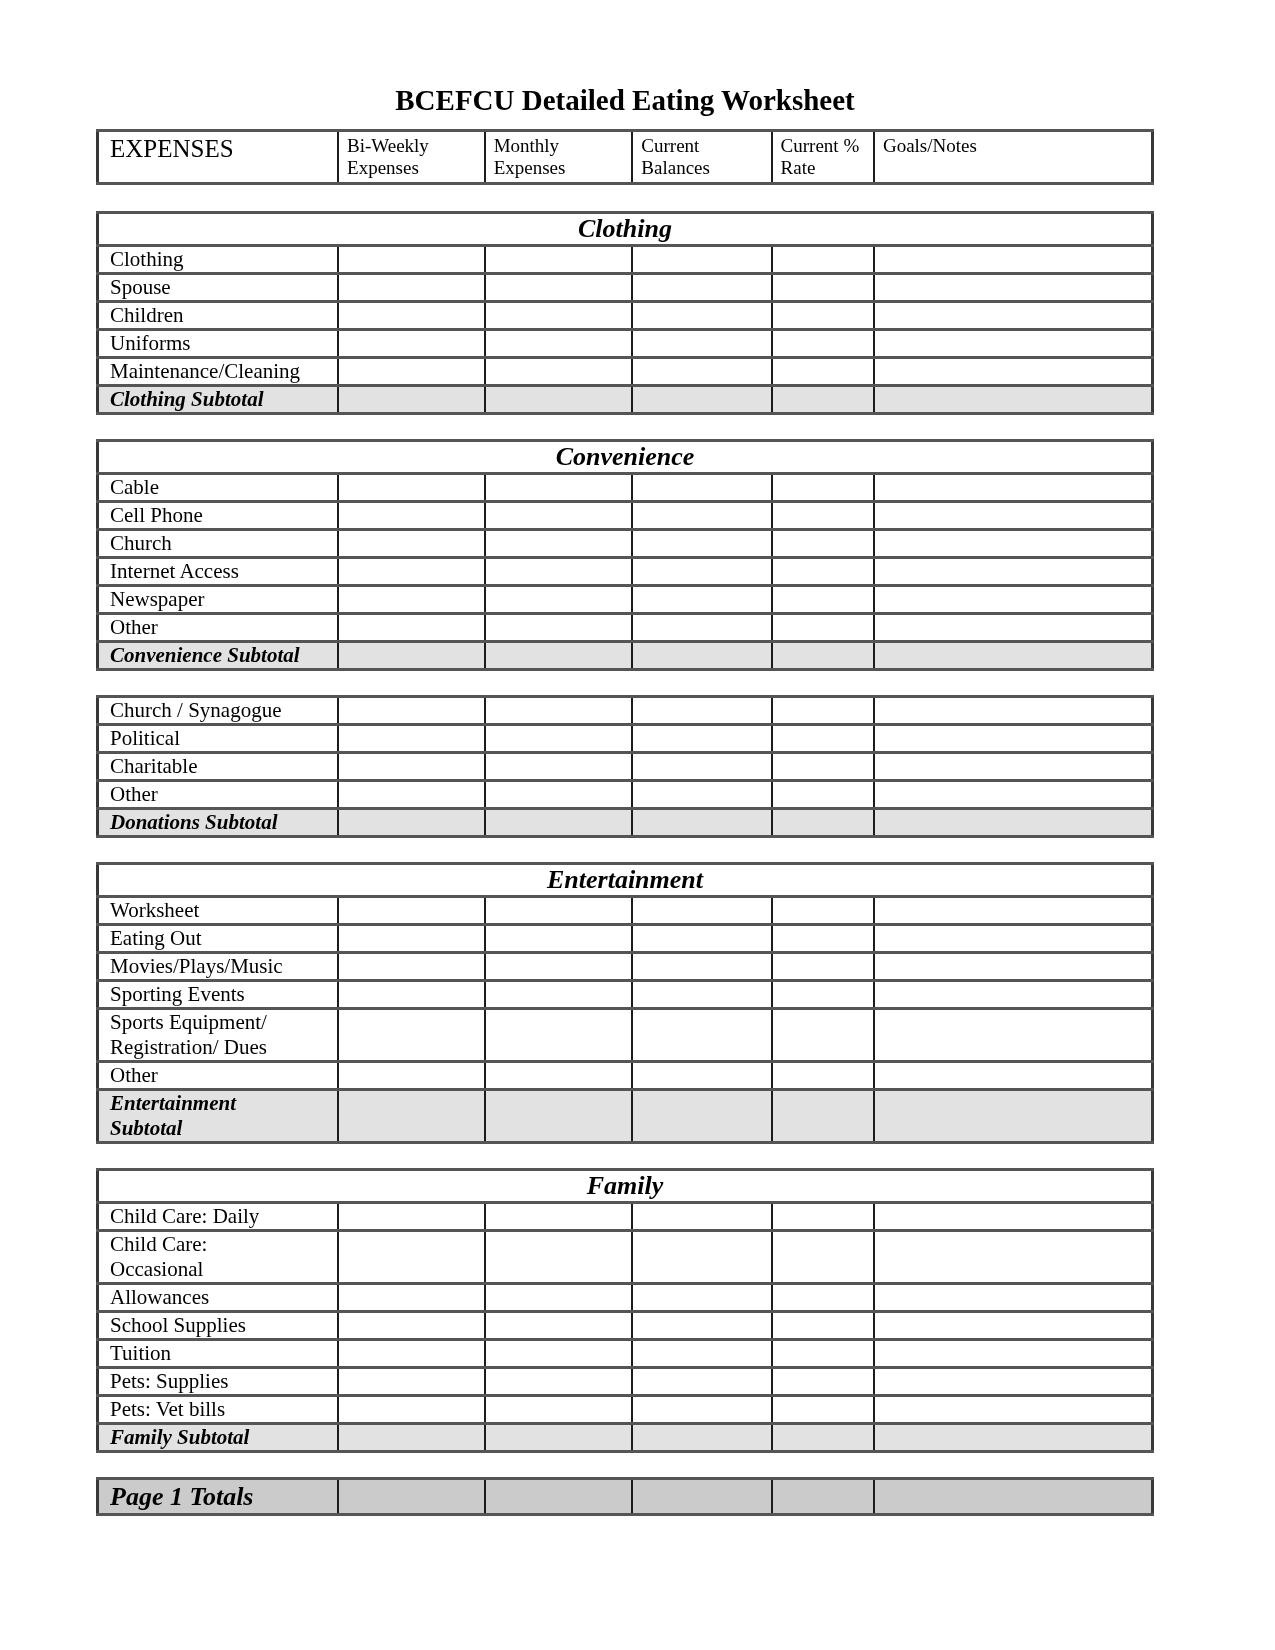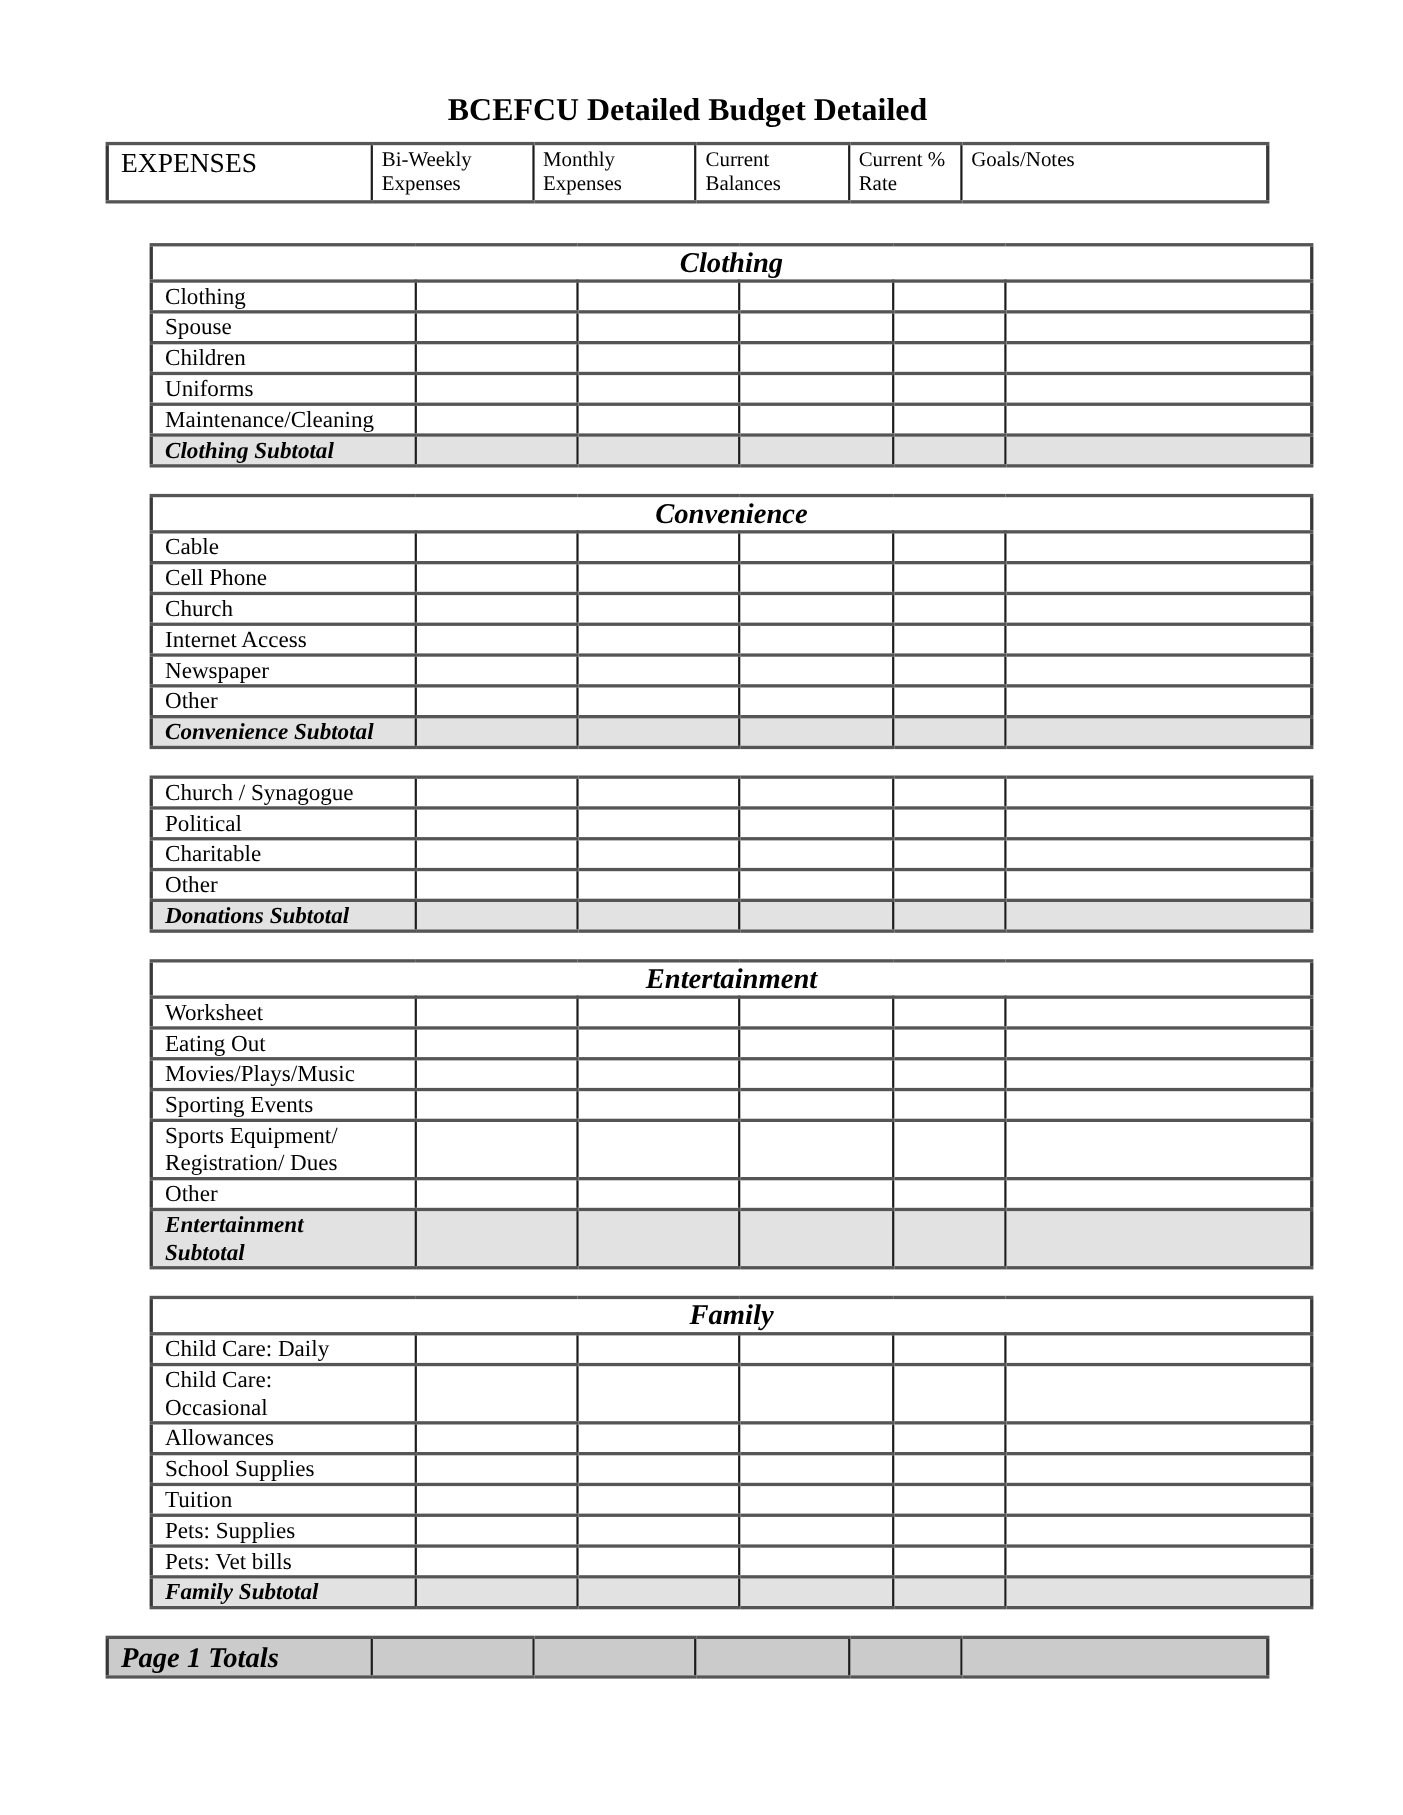--- a/index.html
+++ b/index.html
@@ -30,30 +30,30 @@
     border:3px solid var(--outer);
   }
   table.tbl td{
     border-left:2px solid var(--line-dark);
     border-right:2px solid var(--line-dark);
     border-top:3px solid var(--line-gray);
     border-bottom:3px solid var(--line-gray);
     overflow:hidden;
   }
   
-  .header-tbl{margin-bottom:36px;}
+  .header-tbl{margin-bottom:26px;}
   .header-tbl td{
     vertical-align:top;font-size:19px;line-height:22px;
     padding:3px 6px 3px 8px;
   }
   .header-tbl td.expenses-cell{
     font-size:25px;line-height:27px;padding-left:11px;
   }
   
-  .section-tbl{margin-bottom:24px;margin-left:40px;}
+  .section-tbl{margin-bottom:24px;}
   .section-header{
     height:31px;text-align:center;vertical-align:middle;
     font-size:26px;font-weight:bold;font-style:italic;
     line-height:30px;
   }
   .data-row td{height:24px;}
   .data-row.tall td{height:52px;}
   .label-cell{
     font-size:21px;line-height:25px;vertical-align:middle;
     padding:0 4px 0 11px;white-space:pre-line;
@@ -71,21 +71,21 @@
   .totals-tbl .label-cell{
     font-weight:bold;font-style:italic;font-size:26px;line-height:33px;
     padding-left:11px;vertical-align:middle;
   }
 </style>
 </head>
 <body>
 
 <div class="page">
 
-  <div class="title">BCEFCU Detailed Budget Detailed</div>
+  <div class="title">BCEFCU Detailed Eating Worksheet</div>
 
   <table class="tbl header-tbl">
     <colgroup>
       <col style="width:22.8%">
         <col style="width:13.9%">
         <col style="width:14.0%">
       <col style="width:13.2%">
         <col style="width:9.7%">
         <col style="width:26.4%">
     </colgroup>

